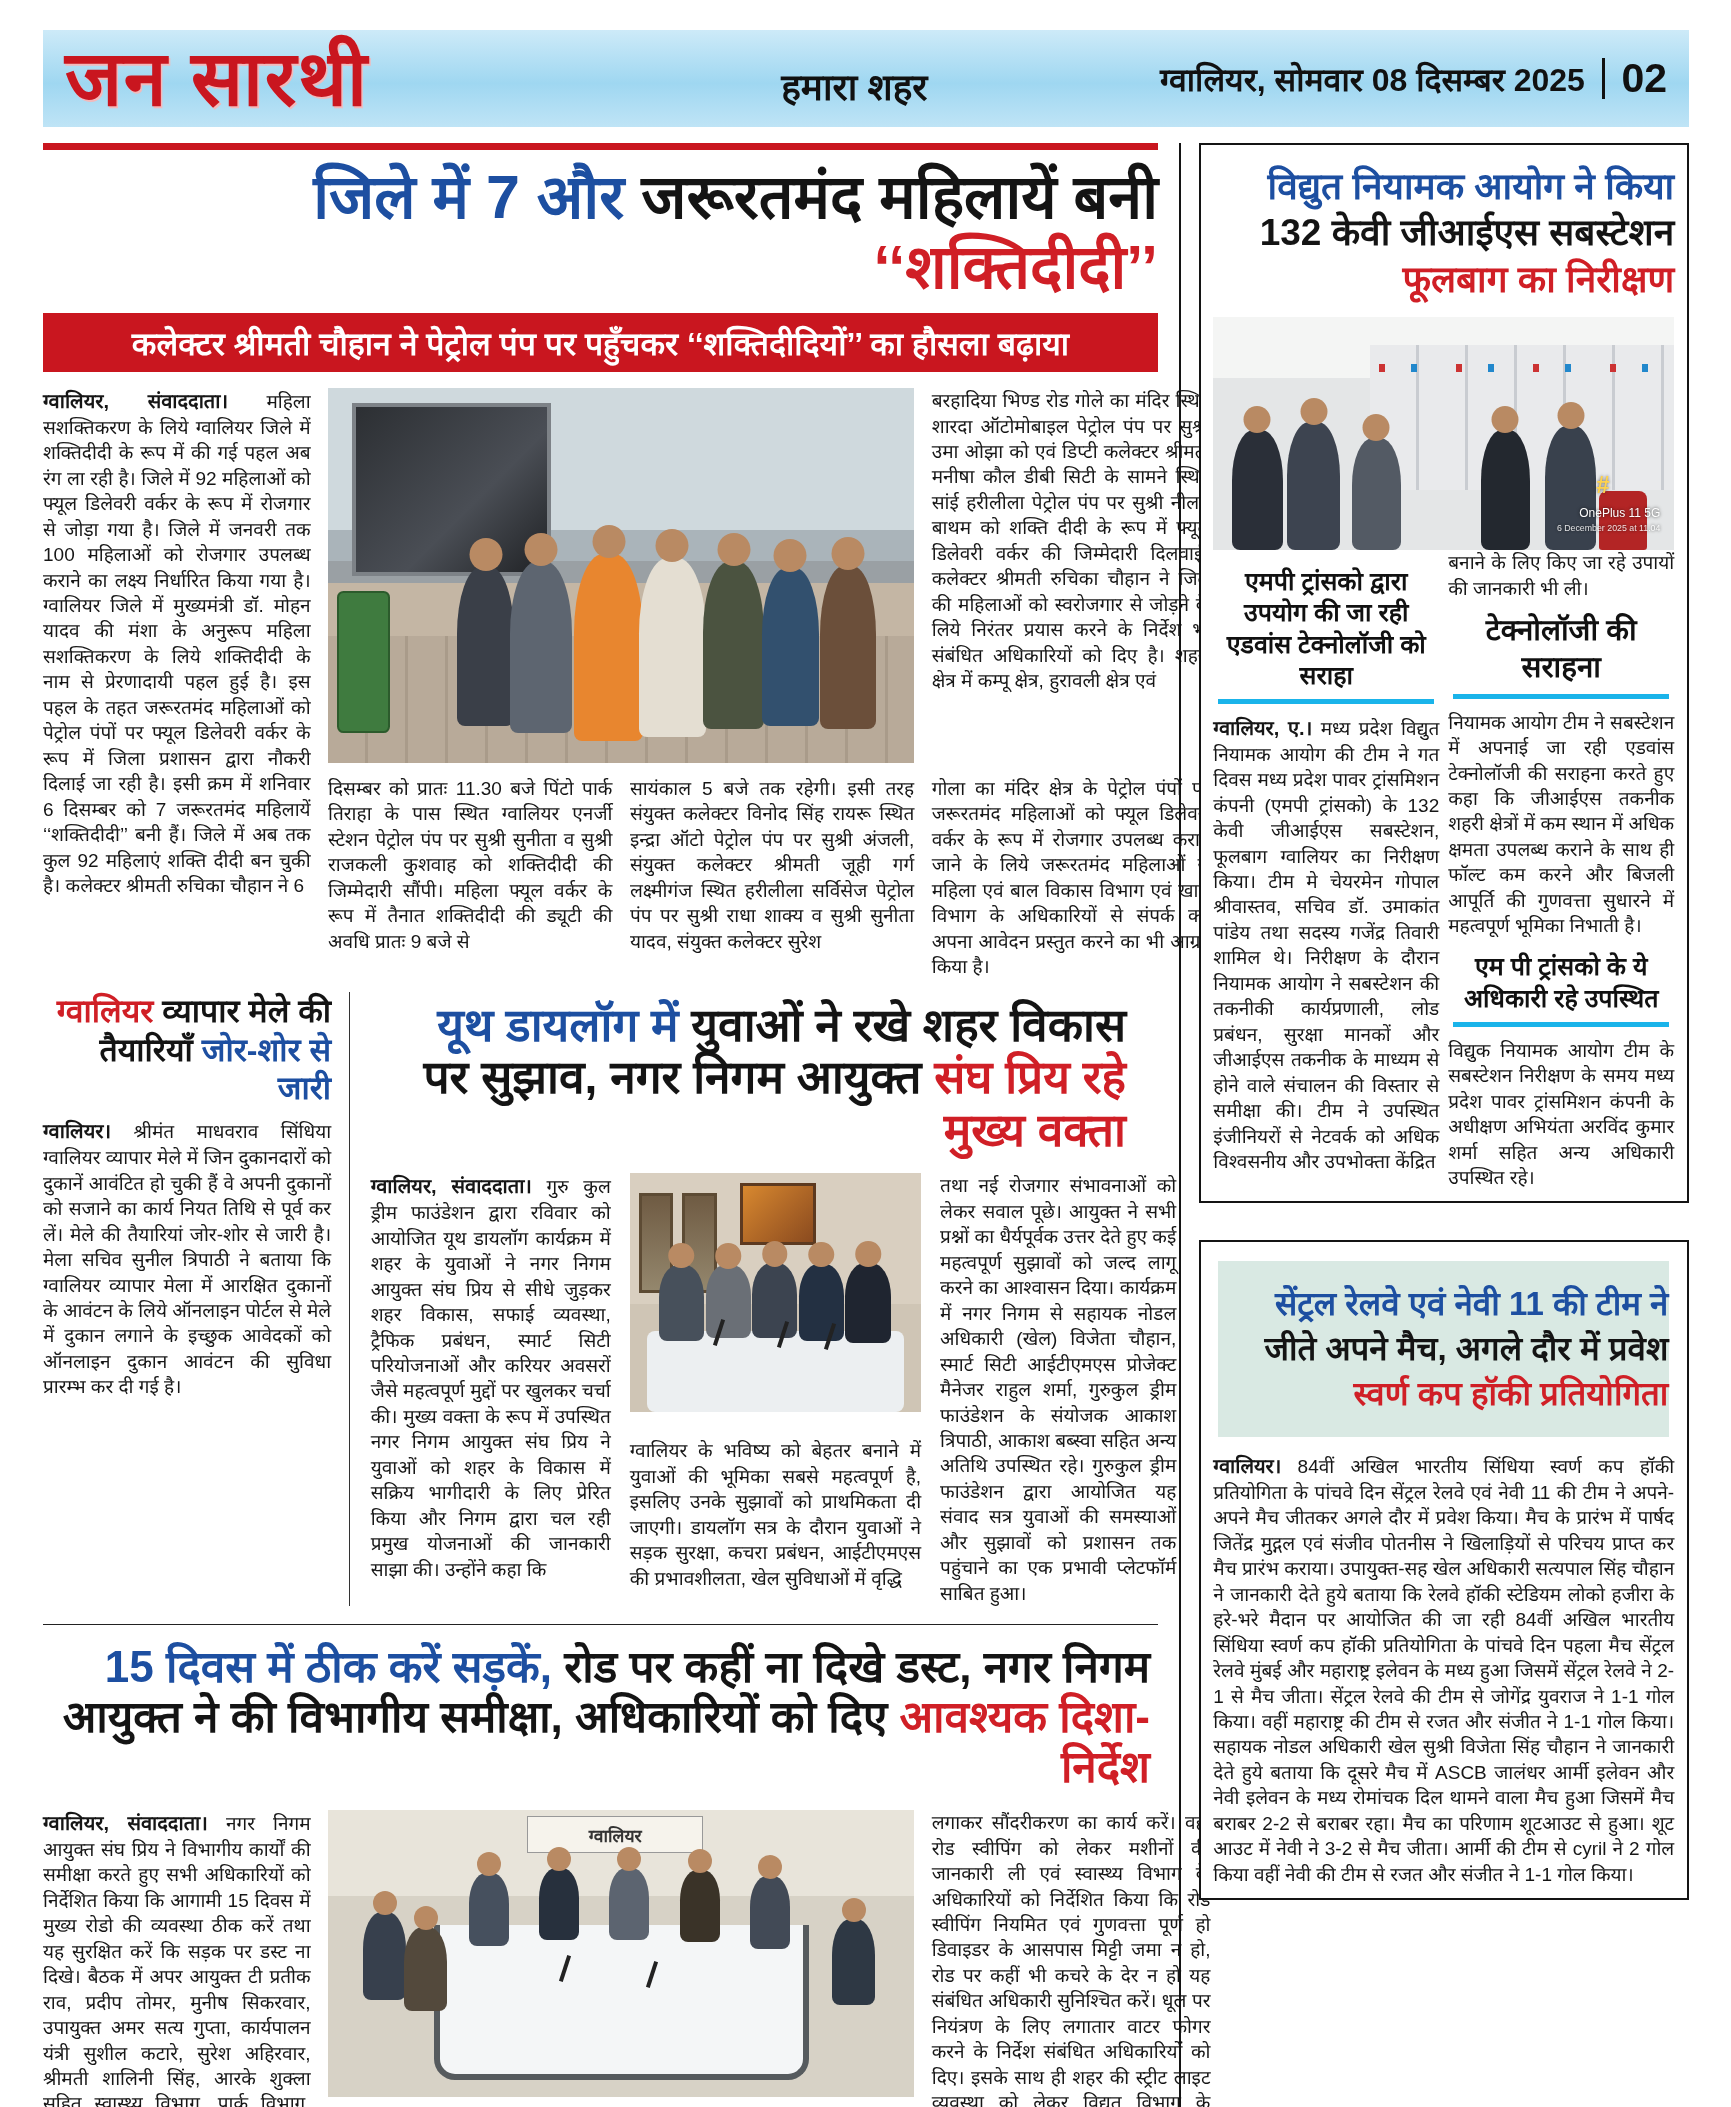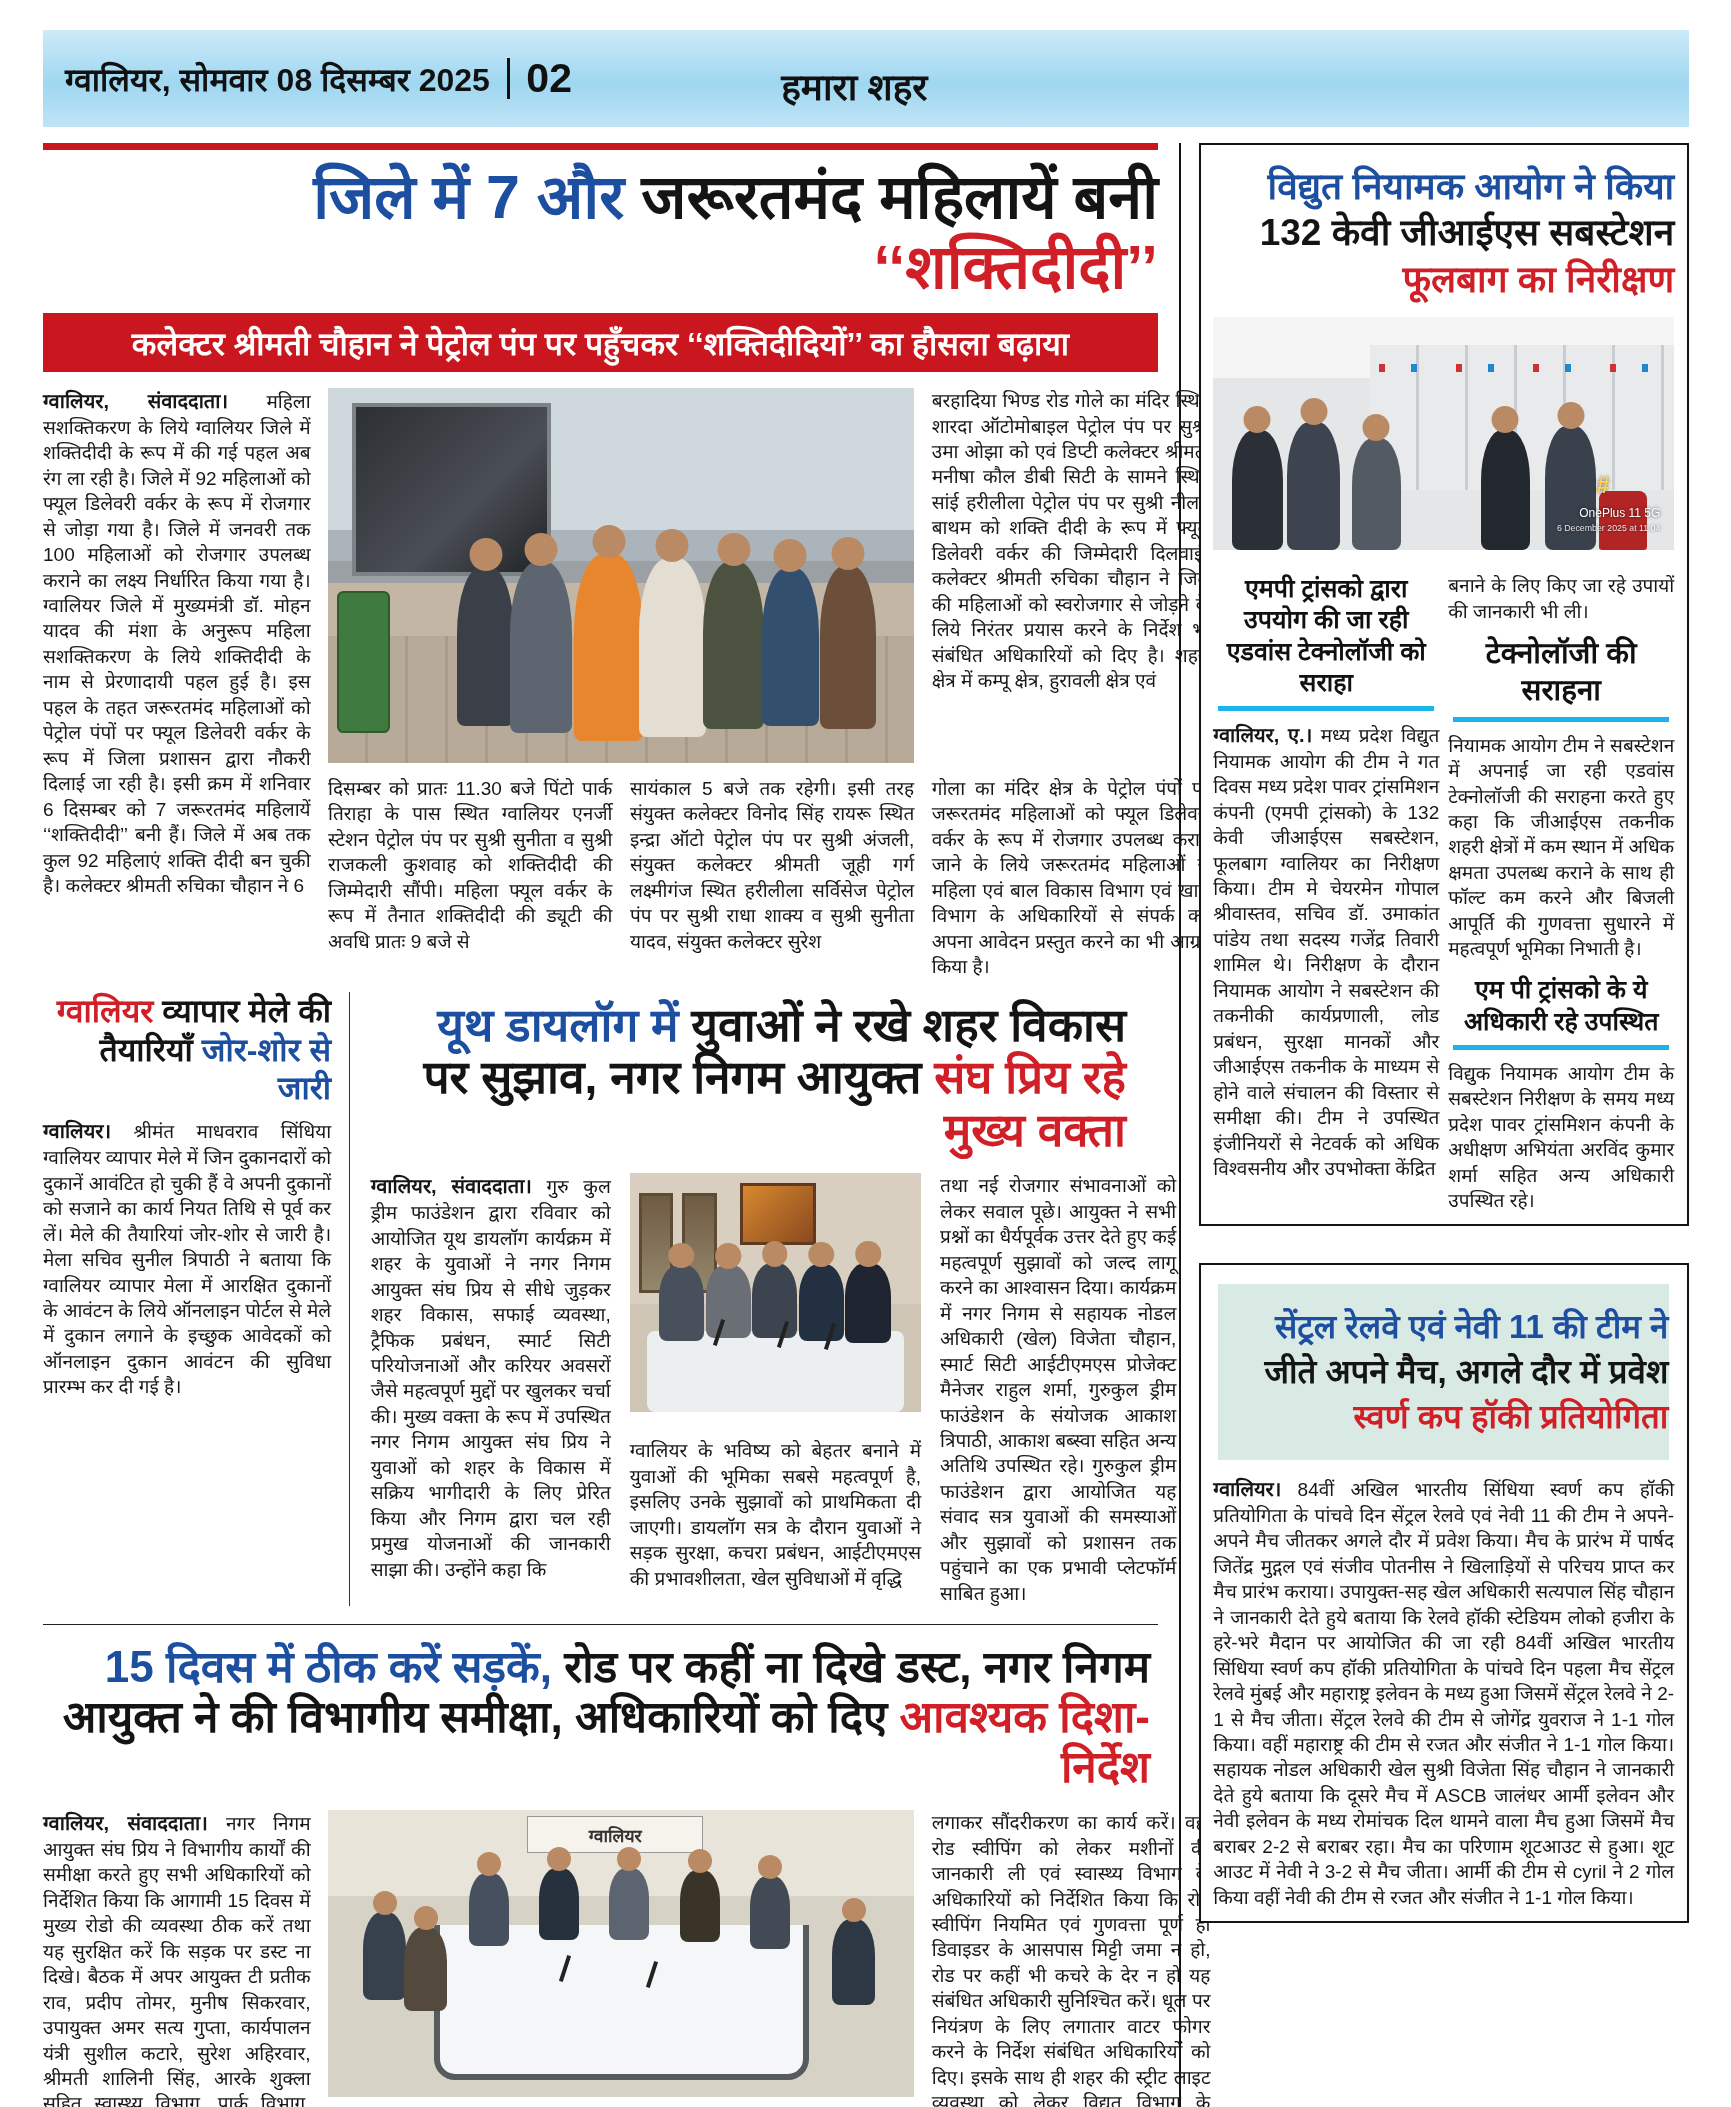--- a/index.html
+++ b/index.html
@@ -72,21 +72,21 @@
   .y-c2b{grid-column:2;grid-row:2;}
 
   .grid-roads{display:grid;grid-template-columns:24% 25.5% 25.5% 25%;gap:0 17.5px;}
   .r-c1{grid-column:1;grid-row:1/3;}
   .r-photo{grid-column:2/4;grid-row:1;margin-bottom:11px;}
   .r-c4{grid-column:4;grid-row:1/3;}
 
   
   .rail-box{border:2.4px solid #141414;padding:11px 12.8px;background:#fff;}
   .rail-gap{height:37px;}
-  .two-col{display:flex;gap:9px;margin-top:23px;}
+  .two-col{display:flex;gap:9px;margin-top:0;align-items:center;}
   .two-col > div{flex:1;}
   .subhead{font-weight:bold;text-align:center;color:#111;line-height:1.25;}
   .subhead.sm{font-size:25px;}
   .subhead.lg{font-size:29.5px;}
   .cyan-rule{height:4.8px;background:var(--underline-cyan);margin:8px 4.8px 11px 4.8px;}
   .mint{background:var(--mint-bg);padding:21px 1px;margin:8px 4.8px 16px 4.8px;}
 
   
   .photo{position:relative;overflow:hidden;background:#b9c3c9;}
   .photo .ground{position:absolute;left:0;right:0;bottom:0;height:34%;
@@ -115,20 +115,21 @@
   .banner{position:absolute;left:34%;top:2%;width:30%;height:13%;background:#f6f3ec;border:1.6px solid #999;
       display:flex;align-items:center;justify-content:center;font-size:17.5px;font-weight:bold;color:#333;}
   .u-table{position:absolute;left:18%;right:18%;top:40%;bottom:6%;background:#f4f6f7;border:6.4px solid #565b5e;border-top:none;border-radius:0 0 21px 21px;}
 </style>
 </head>
 <body>
 
 <div class="page">
 
   <div class="header">
+    <div class="masthead">जन सारथी</div>
     <div class="section-title">हमारा शहर</div>
     <div class="date-wrap">
       <div class="dateline">ग्वालियर, सोमवार 08 दिसम्बर 2025</div>
       <div class="page-no">02</div>
     </div>
   </div>
 
   <div class="content">
 
     <div class="main-col">

